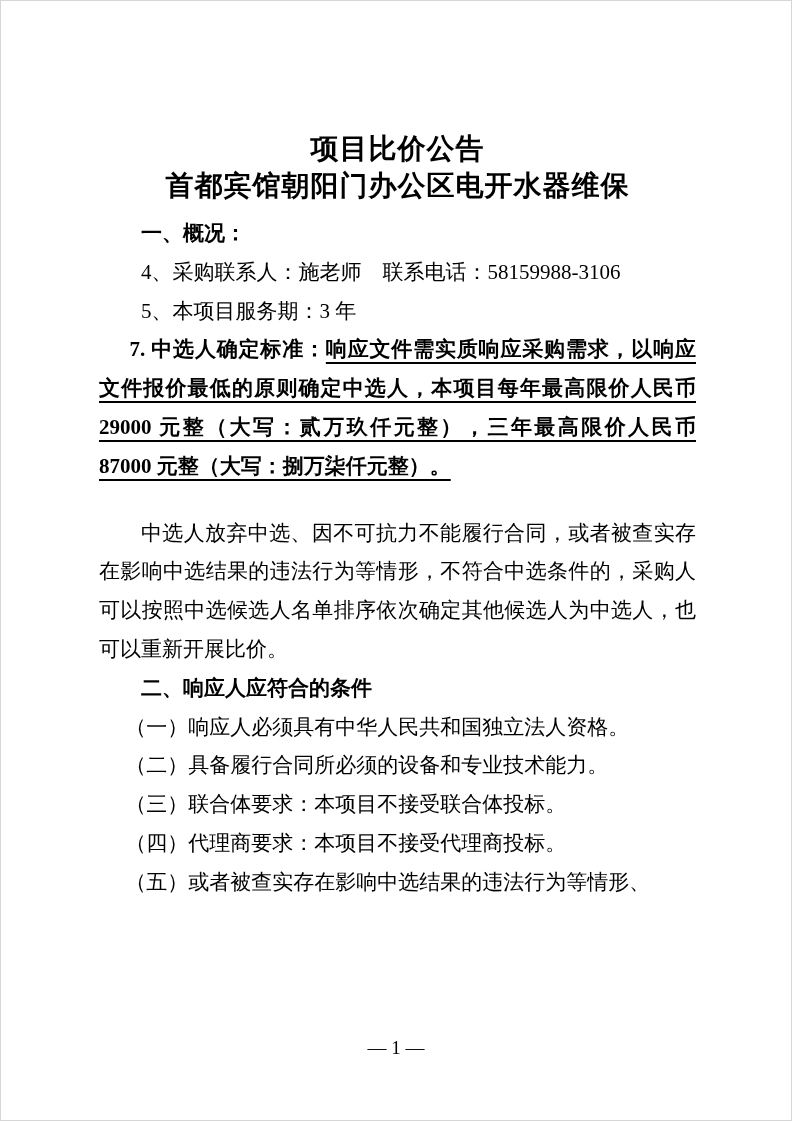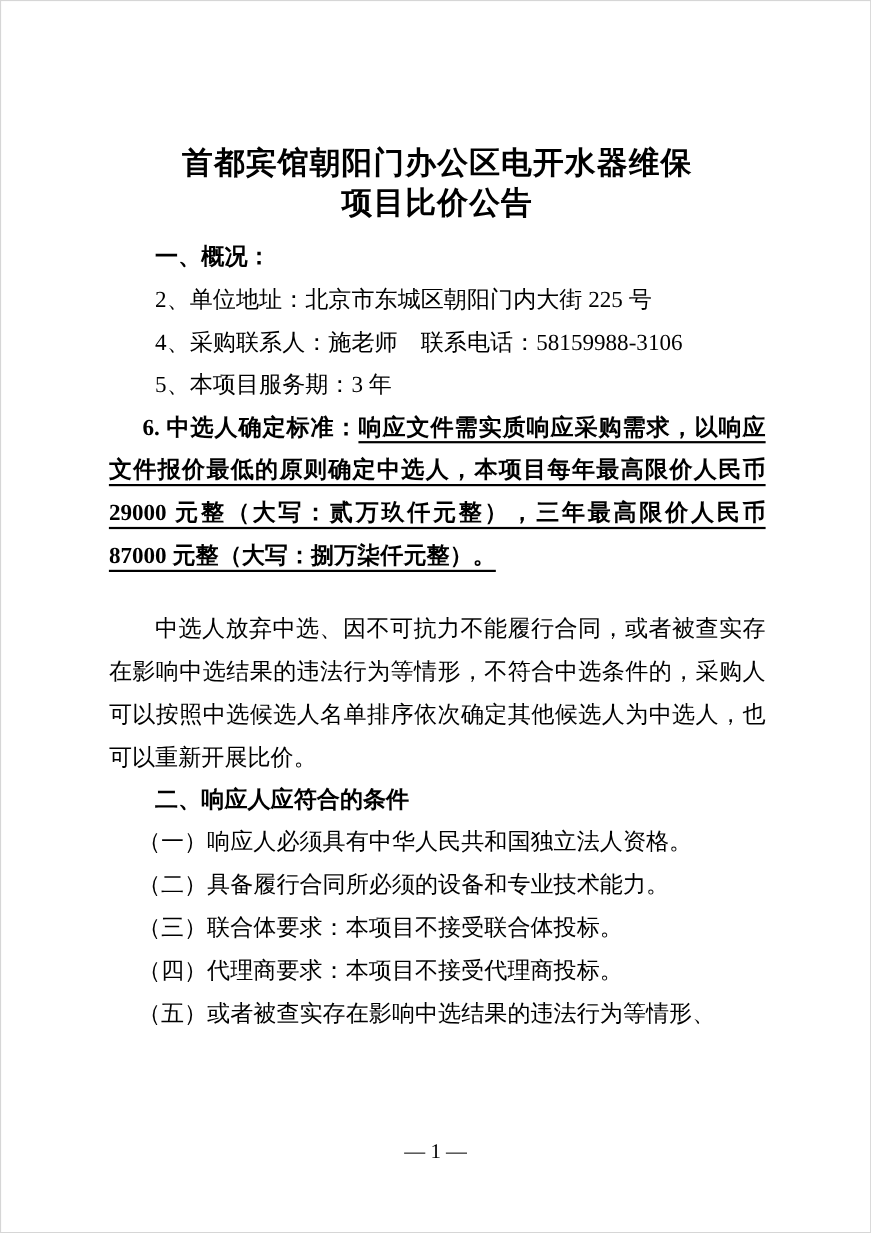--- a/index.html
+++ b/index.html
@@ -67,31 +67,30 @@
     color: #000000;
   }
 </style>
 </head>
 <body>
 
 <div class="page">
   <div class="content">
 
     <div class="doc-title">
+      <div>项目比价公告</div>
       <div>首都宾馆朝阳门办公区电开水器维保</div>
-      <div>项目比价公告</div>
     </div>
 
     <div class="sec-heading">一、概况：</div>
 
-    <div class="num-item">2、单位地址：北京市东城区朝阳门内大街 225 号</div>
     <div class="num-item">4、采购联系人：施老师　联系电话：58159988-3106</div>
     <div class="num-item">5、本项目服务期：3 年</div>
 
-    <p class="item6"><span>6. 中选人确定标准：</span><span class="underlined">响应文件需实质响应采购需求，以响应文件报价最低的原则确定中选人，本项目每年最高限价人民币 29000 元整（大写：贰万玖仟元整），三年最高限价人民币 87000 元整（大写：捌万柒仟元整）。</span></p>
+    <p class="item6"><span>7. 中选人确定标准：</span><span class="underlined">响应文件需实质响应采购需求，以响应文件报价最低的原则确定中选人，本项目每年最高限价人民币 29000 元整（大写：贰万玖仟元整），三年最高限价人民币 87000 元整（大写：捌万柒仟元整）。</span></p>
 
     <p class="para">中选人放弃中选、因不可抗力不能履行合同，或者被查实存在影响中选结果的违法行为等情形，不符合中选条件的，采购人可以按照中选候选人名单排序依次确定其他候选人为中选人，也可以重新开展比价。</p>
 
     <div class="sec-heading">二、响应人应符合的条件</div>
 
     <div class="cond-item">（一）响应人必须具有中华人民共和国独立法人资格。</div>
     <div class="cond-item">（二）具备履行合同所必须的设备和专业技术能力。</div>
     <div class="cond-item">（三）联合体要求：本项目不接受联合体投标。</div>
     <div class="cond-item">（四）代理商要求：本项目不接受代理商投标。</div>
     <div class="cond-item">（五）或者被查实存在影响中选结果的违法行为等情形、</div>

